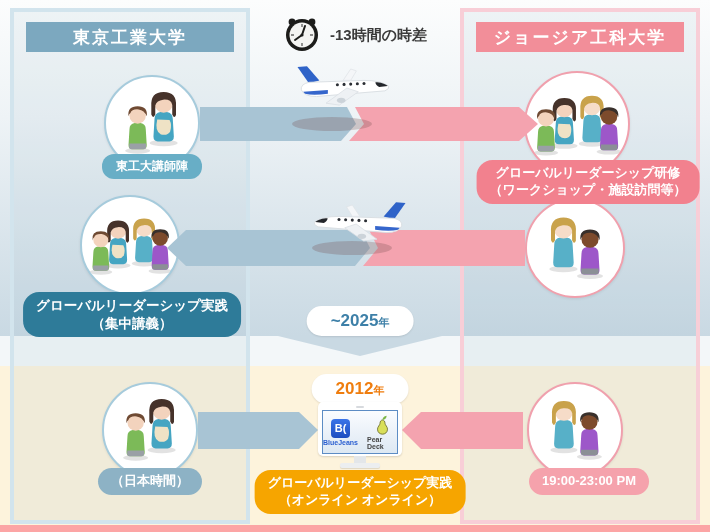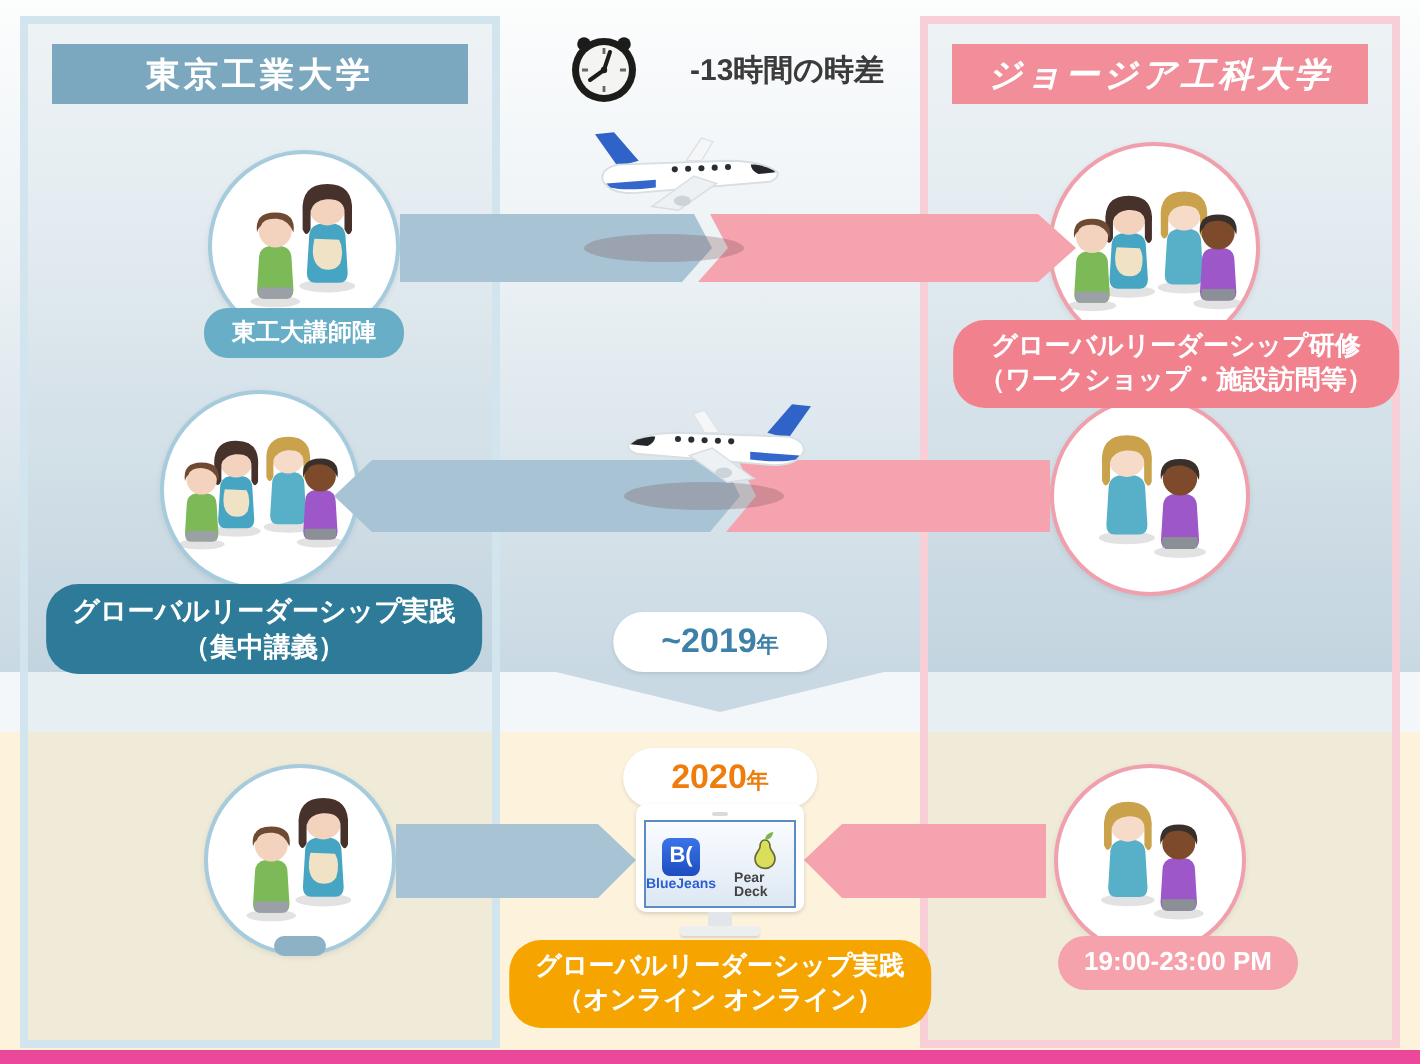--- a/index.html
+++ b/index.html
@@ -1,39 +1,39 @@
 <!DOCTYPE html>
 <html><head>
 <meta charset="utf-8">
 <style>
   * { margin:0; padding:0; box-sizing:border-box; }
   body { font-family:"Liberation Sans","DejaVu Sans",sans-serif; background:#fff; }
-  .stage { position:relative; width:710px; height:532px; overflow:hidden; background:#ec4899; }
+  .stage { position:relative; width:710px; height:532px; overflow:hidden; background:#fca5a5; }
 
   
   .zone-top { position:absolute; left:0; top:0; width:710px; height:336px;
     background:linear-gradient(180deg,#fcfdfd 0%,#eef3f6 35%,#c9d9e3 100%); }
   .zone-mid { position:absolute; left:0; top:336px; width:710px; height:30px; background:#f3f7f9; }
   .zone-bottom { position:absolute; left:0; top:366px; width:710px; height:159px; background:#fdf3dc; }
   .chevron { position:absolute; left:278px; top:336px; width:0; height:0;
     border-left:82px solid transparent; border-right:82px solid transparent;
     border-top:20px solid #c9d9e3; }
 
   
   .panel { position:absolute; top:8px; height:516px; width:240px; border:4px solid;
     background:rgba(150,180,196,0.12); }
   .panel.left  { left:10px;  border-color:#d2e4ed; }
   .panel.right { left:460px; border-color:#f8ced7; }
   .header-box { margin:10px 12px; height:30px; display:flex; align-items:center; justify-content:center;
     color:#fff; font-weight:bold; font-size:17px; letter-spacing:2px; }
   .header-box.hl { background:#7ca8bf; }
-  .header-box.hr { background:#f28e99;font-style:italic; }
-
-  
-  .clock-wrap { position:absolute; left:283px; top:16px; display:flex; align-items:center; gap:24px; }
+  .header-box.hr { background:#f28e99; }
+
+  
+  .clock-wrap { position:absolute; left:283px; top:16px; display:flex; align-items:center; gap:9px; }
   .time-diff { font-size:15px; font-weight:bold; color:#3b3b3b; }
 
   
   .circle { position:absolute; border-radius:50%; background:#fff; border:2px solid;
     box-shadow:0 1px 3px rgba(0,0,0,0.08); overflow:hidden; }
   .c-blue { border-color:#a6cbdc; }
   .c-pink { border-color:#f0a0ad; }
 
   
   .svg-layer { position:absolute; left:0; top:0; pointer-events:none; }
@@ -280,24 +280,24 @@
     <div>グローバルリーダーシップ研修</div>
     <div>（ワークショップ・施設訪問等）</div>
   </div>
 
   <div class="pill pill-m bg-dteal" style="left:132px;top:292px;">
     <div>グローバルリーダーシップ実践</div>
     <div>（集中講義）</div>
   </div>
 
   <div class="yearpill y2019" style="left:360px;top:306px;">
-    <span class="year-main">~2019</span><span class="year-suffix">年</span>
+    <span class="year-main">~2025</span><span class="year-suffix">年</span>
   </div>
   <div class="yearpill y2020" style="left:360px;top:374px;">
-    <span class="year-main">2020</span><span class="year-suffix">年</span>
+    <span class="year-main">2012</span><span class="year-suffix">年</span>
   </div>
 
   <div class="monitor">
     <div class="screen">
       <div class="screen-cam"></div>
       <div class="screen-inner">
         <div class="logo-col">
           <div class="bj-tile">B(</div>
           <div class="bj-text">BlueJeans</div>
         </div>
@@ -308,20 +308,21 @@
           </svg>
           <div class="pd-text">Pear Deck</div>
         </div>
       </div>
     </div>
     <div class="neck"></div>
     <div class="mbase"></div>
   </div>
 
   <div class="pill pill-m bg-grayblue" style="left:150px;top:468px;">
+    <div>（日本時間）</div>
   </div>
   <div class="pill pill-m bg-orange" style="left:360px;top:470px;">
     <div>グローバルリーダーシップ実践</div>
     <div>（オンライン オンライン）</div>
   </div>
   <div class="pill pill-m bg-pinkB" style="left:589px;top:468px;">
     <div>19:00-23:00 PM</div>
   </div>
 
 </div>

